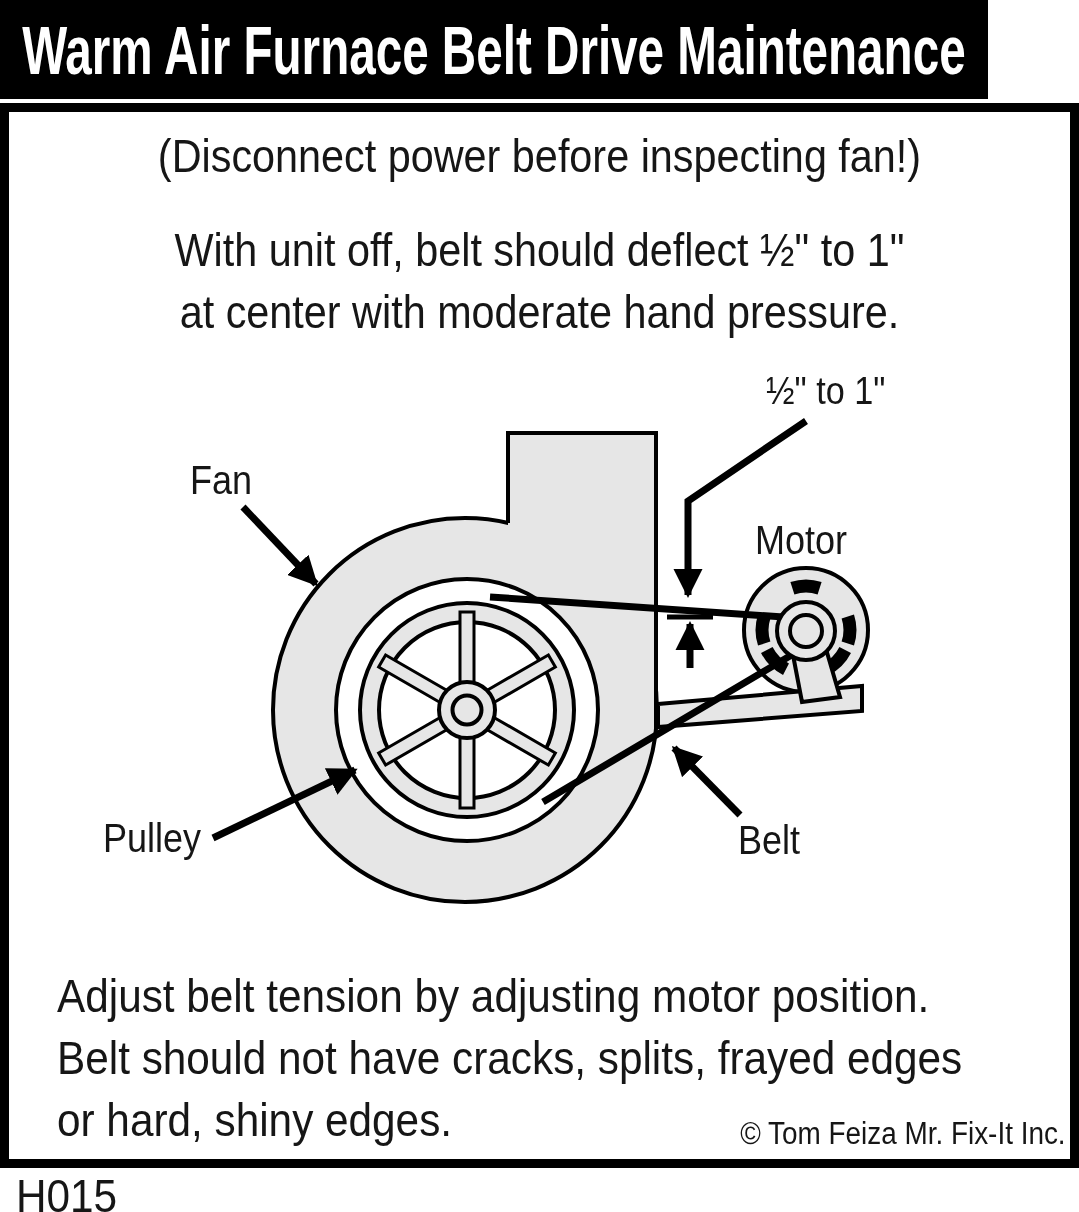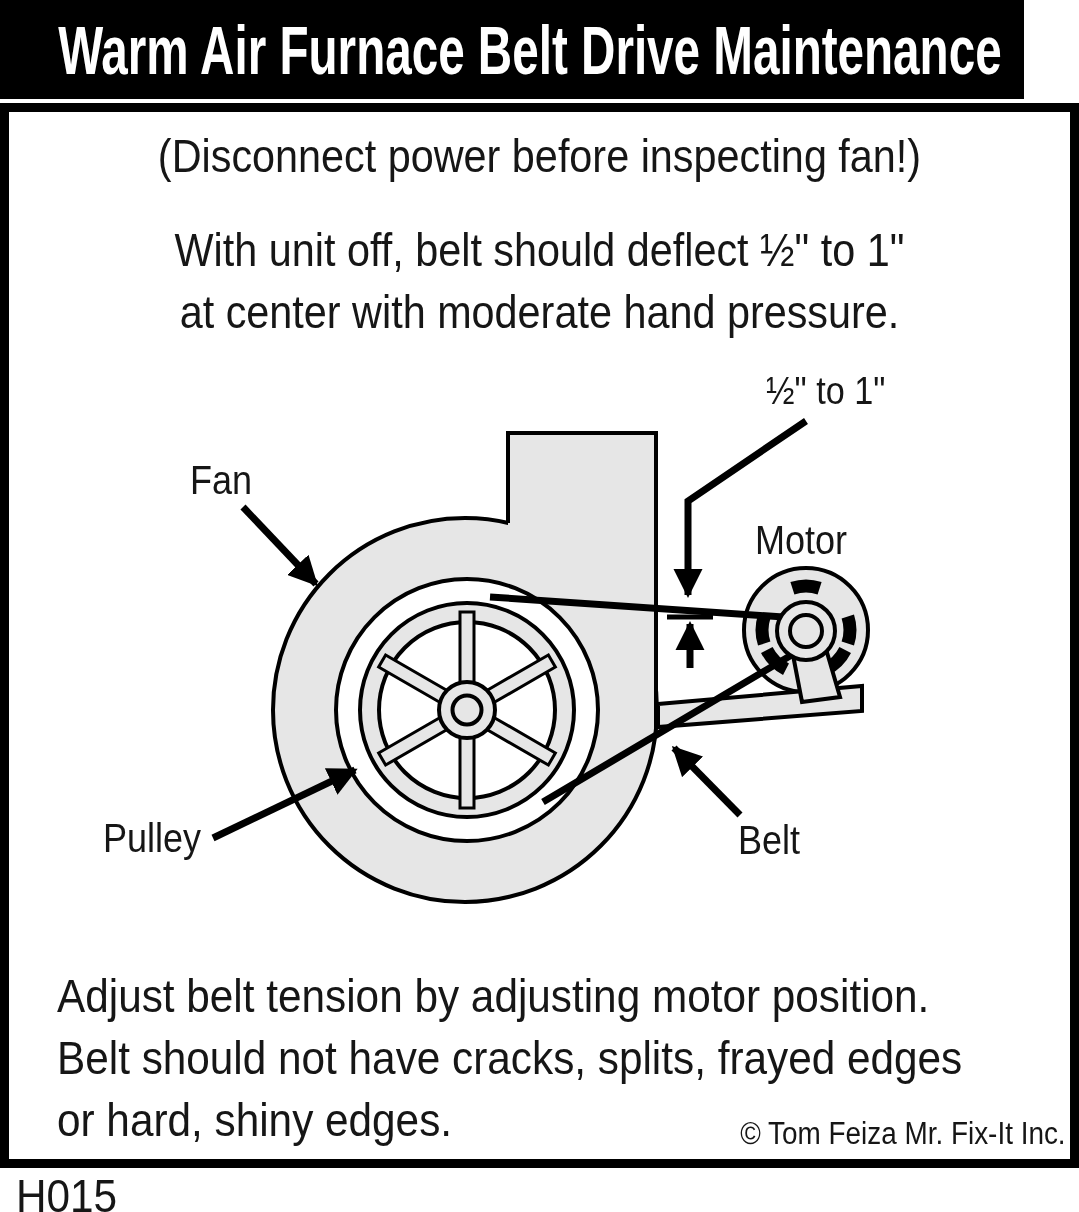--- a/index.html
+++ b/index.html
@@ -1,20 +1,20 @@
 <!DOCTYPE html>
 <html style="--fill: #e6e6e6; --line: #000000;"><head>
 <meta charset="utf-8">
 <style>
   html,body{margin:0;padding:0;background:#fff;}
   .page{position:relative;width:1079px;height:1212px;background:#fff;overflow:hidden;
         font-family:"Liberation Sans", sans-serif;color:#111;}
   
   .titlebar{position:absolute;left:0;top:0;width:988px;height:99px;background:#000;
-            display:flex;align-items:center;justify-content:center;padding-left:36px;}
+            display:flex;align-items:center;justify-content:center;}
   .titlebar .t{color:#fff;font-weight:700;font-size:68px;white-space:nowrap;
                transform:scaleX(0.70);transform-origin:center;letter-spacing:0px;}
   
   .frame{position:absolute;left:0;top:103px;width:1079px;height:1065px;box-sizing:border-box;
          border:9px solid #000;background:#fff;}
   
   .hand{position:absolute;white-space:nowrap;color:#161616;}
   .center{left:0;width:1079px;text-align:center;transform:scaleX(0.88);transform-origin:center;}
   .lefty{transform:scaleX(0.9);transform-origin:left;}
   .righty{transform:scaleX(0.9);transform-origin:right;text-align:right;}

